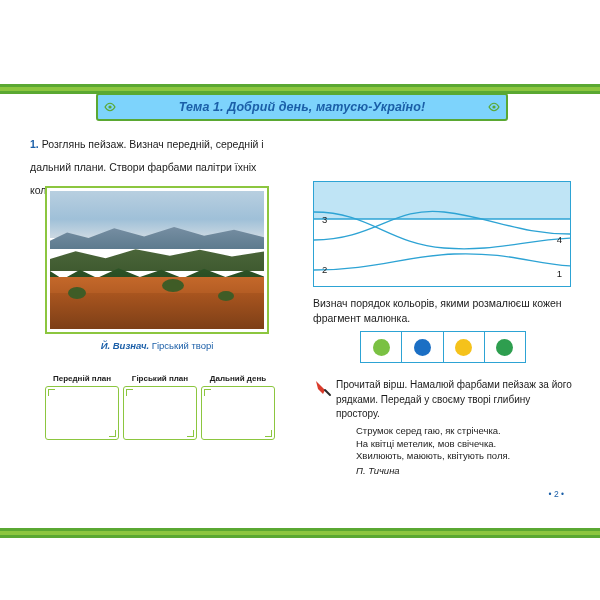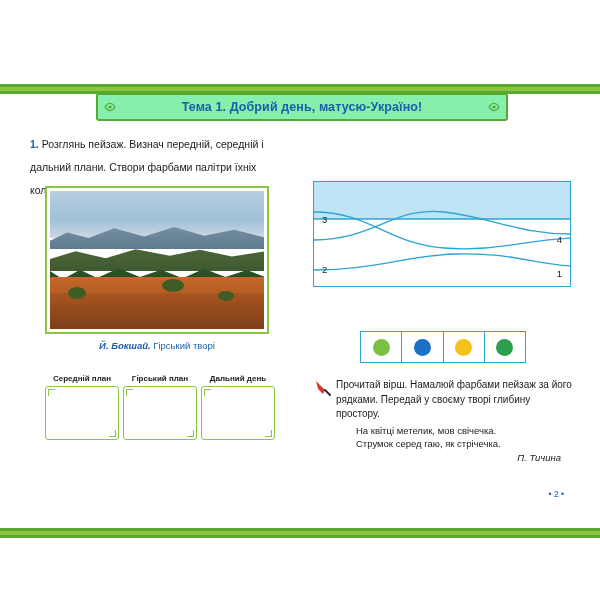--- a/index.html
+++ b/index.html
@@ -24,24 +24,24 @@
   .bar.bottom{top:528px;}
   .bar-inner{
     position:absolute;left:0;top:3px;width:600px;height:4px;
     background:#8cc63f;
   }
 
   
   .title-banner{
     position:absolute;
     left:96px;top:93px;width:408px;height:24px;
-    background:#86efac;
+    background:#7dd3fc;
     border:2px solid #5aa832;
     border-radius:3px;
-    display:flex;align-items:center;justify-content:center;
+    display:flex;align-items:center;justify-content:center;font-style:italic;
   }
   .title-text{
     color:#1b5fa8;
     font-size:12.5px;
     font-weight:bold;
     letter-spacing:.1px;
     white-space:nowrap;
   }
   .banner-orn{
     position:absolute;top:50%;transform:translateY(-50%);
@@ -176,21 +176,21 @@
     font-size:10px;line-height:14.5px;color:#1b1b1b;
   }
   .pen-icon{
     position:absolute;left:313px;top:378px;width:20px;height:20px;
   }
   .poem{
     position:absolute;left:356px;top:425px;width:215px;
     font-size:9.5px;line-height:12.5px;color:#1b1b1b;
   }
   .poem-author{
-    text-align:right;font-style:italic;padding-top:2px;padding-right:10px;
+    font-style:italic;padding-top:2px;padding-right:10px;
     font-size:9.5px;
   }
   .page-num{
     position:absolute;right:36px;top:489px;
     font-size:8.5px;color:#1b5fa8;
   }
 </style>
 </head>
 <body>
 
@@ -227,27 +227,27 @@
       <div class="p-trees"></div>
       <div class="p-field"></div>
       <div class="p-field2"></div>
       <div class="p-bush" style="left:18px;top:96px;"></div>
       <div class="p-bush" style="left:112px;top:88px;width:22px;height:13px;"></div>
       <div class="p-bush" style="left:168px;top:100px;width:16px;height:10px;"></div>
     </div>
   </div>
 
   <div class="caption">
-    <i>Й. Бокшай.</i>
+    <i>Й. Визнач.</i>
     <span>Гірський творі</span>
   </div>
 
   <div class="boxes">
     <div class="boxes-row-labels">
-      <div class="box-label">Середній план</div>
+      <div class="box-label">Передній план</div>
       <div class="box-label">Гірський план</div>
       <div class="box-label">Дальний день</div>
     </div>
     <div class="boxes-row">
       <div class="box"></div>
       <div class="box"></div>
       <div class="box"></div>
     </div>
   </div>
 
@@ -259,20 +259,21 @@
       <path d="M0 58 C60 58, 80 24, 130 30 C180 36, 205 52, 258 52" fill="none" stroke="#2da3d4" stroke-width="1.3"></path>
       <path d="M0 30 C55 30, 75 62, 130 66 C180 70, 210 58, 258 56" fill="none" stroke="#2da3d4" stroke-width="1.3"></path>
       <path d="M0 88 C60 88, 90 74, 140 72 C195 70, 220 82, 258 84" fill="none" stroke="#2da3d4" stroke-width="1.3"></path>
     </svg>
     <span class="diag-num n3">3</span>
     <span class="diag-num n2">2</span>
     <span class="diag-num n4">4</span>
     <span class="diag-num n1">1</span>
   </div>
 
+  <div class="sub-task">Визнач порядок кольорів, якими розмалюєш кожен фрагмент малюнка.</div>
 
   <div class="swatches">
     <div class="sw-cell">
       <span class="sw-dot" style="background:#7ac143"></span>
     </div>
     <div class="sw-cell">
       <span class="sw-dot" style="background:#1b6fc4"></span>
     </div>
     <div class="sw-cell">
       <span class="sw-dot" style="background:#f5c21b"></span>
@@ -283,22 +284,23 @@
   </div>
 
   <svg class="pen-icon" viewBox="0 0 20 20">
     <path d="M3 3 L12 12 L10 16 L5 11 Z" fill="#d93b2b"></path>
     <path d="M12 12 L17 17" stroke="#2b2b2b" stroke-width="2" stroke-linecap="round"></path>
   </svg>
 
   <div class="poem-task">Прочитай вірш. Намалюй фарбами пейзаж за його рядками. Передай у своєму творі глибину простору.</div>
 
   <div class="poem">
+    <div>Струмок серед гаю, як стрічечка.</div>
     <div>На квітці метелик, мов свічечка.</div>
-    <div>Струмок серед гаю, як стрічечка.</div>
+    <div>Хвилюють, маюють, квітують поля.</div>
     <div class="poem-author">П. Тичина</div>
   </div>
 
   <div class="page-num">• 2 •</div>
 
   <div class="bar bottom">
     <div class="bar-inner"></div>
   </div>
 
 </div>

